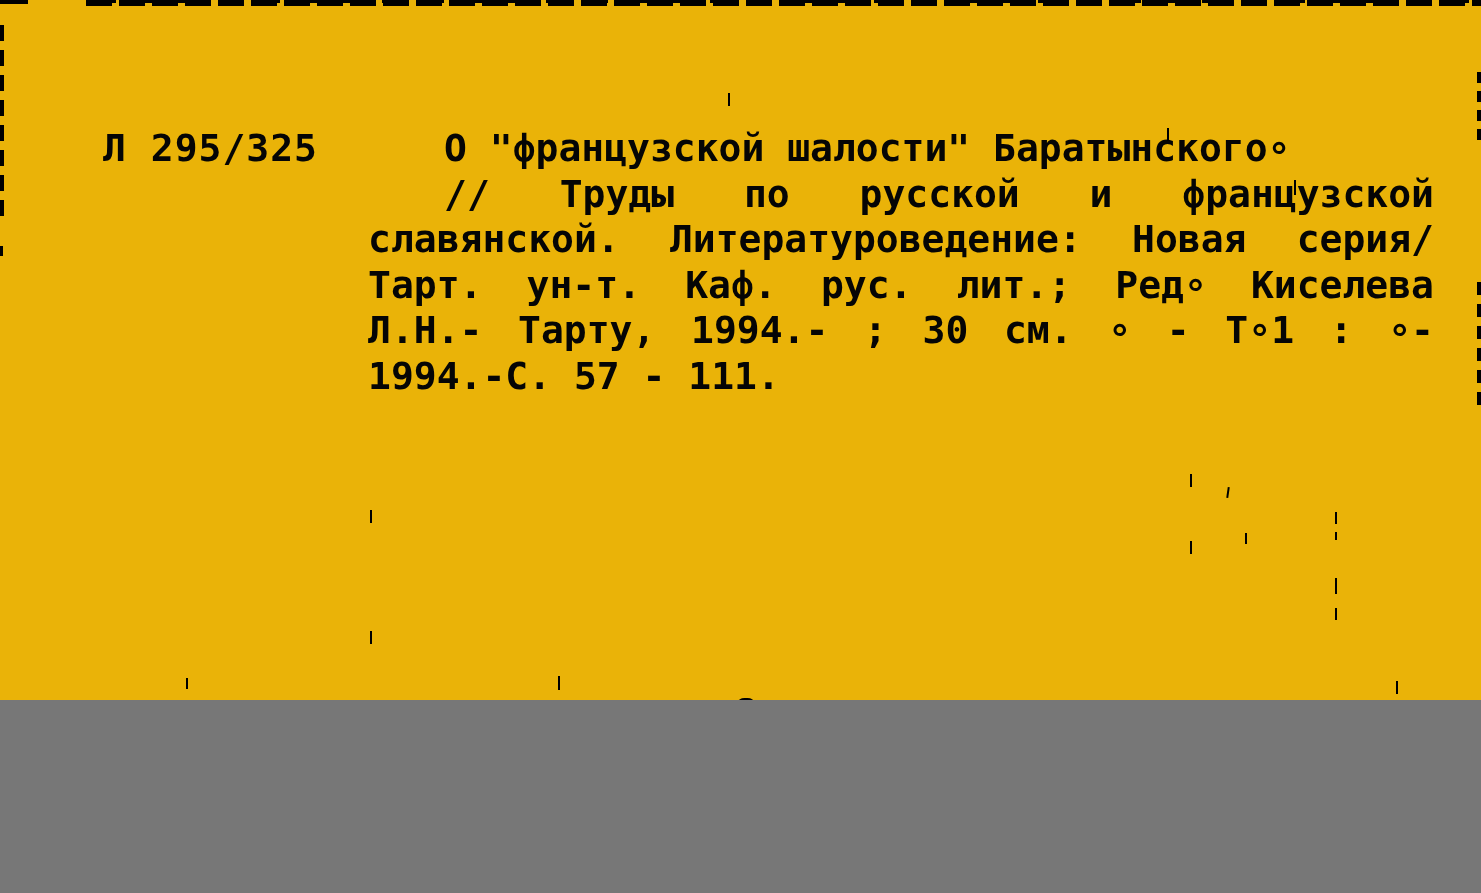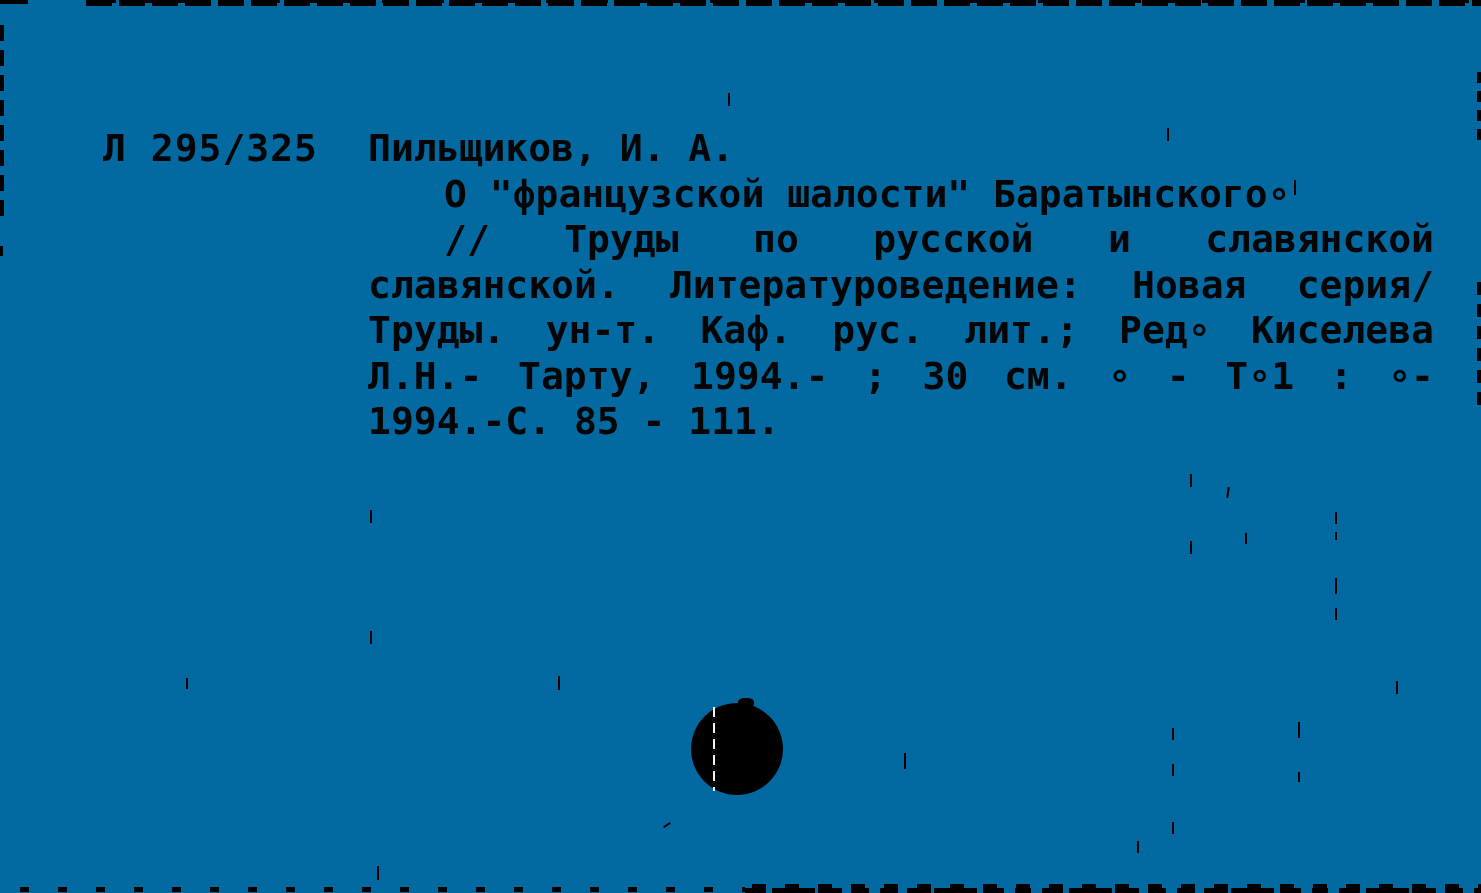--- a/index.html
+++ b/index.html
@@ -1,19 +1,19 @@
 <!DOCTYPE html>
 <html><head>
 <meta charset="utf-8">
 <style>
   html,body{margin:0;padding:0;background:#777;}
   #card{
     position:relative;
-    width:1481px;height:893px;
-    background:#0369a1;
+    width:1481px;height:700px;
+    background:#eab308;
     overflow:hidden;
     font-family:"DejaVu Sans Mono","Liberation Mono",monospace;
     font-weight:700;
     color:#050505;
   }
   
   #callnum{
     position:absolute;left:103px;top:126px;
     font-size:38px;line-height:45.5px;
     letter-spacing:1px;
@@ -80,27 +80,26 @@
   .tick{position:absolute;background:#000;width:2px;height:13px;}
 </style>
 </head>
 <body>
 
 <div id="card">
 
   <div id="callnum">Л 295/325</div>
 
   <div id="textblock">
-    <div class="bline">Пильщиков, И. А.</div>
     <div class="bline indent">О "французской шалости" Баратынского∘</div>
-    <div class="bline indent just">// Труды по русской и славянской</div>
+    <div class="bline indent just">// Труды по русской и французской</div>
     <div class="bline just">славянской. Литературоведение: Новая серия/</div>
-    <div class="bline just">Труды. ун-т. Каф. рус. лит.; Ред∘ Киселева</div>
+    <div class="bline just">Тарт. ун-т. Каф. рус. лит.; Ред∘ Киселева</div>
     <div class="bline just">Л.Н.- Тарту, 1994.- ; 30 см. ∘ - Т∘1 : ∘-</div>
-    <div class="bline">1994.-С. 85 - 111.</div>
+    <div class="bline">1994.-С. 57 - 111.</div>
   </div>
 
   <div id="hole-nub"></div>
   <div id="hole"></div>
   <div id="hole-scratch"></div>
 
   <div class="edge" id="edge-top"></div>
   <div class="edge" id="edge-top-corner"></div>
   <div class="edge" id="edge-left"></div>
   <div class="edge" id="edge-left-dot"></div>

